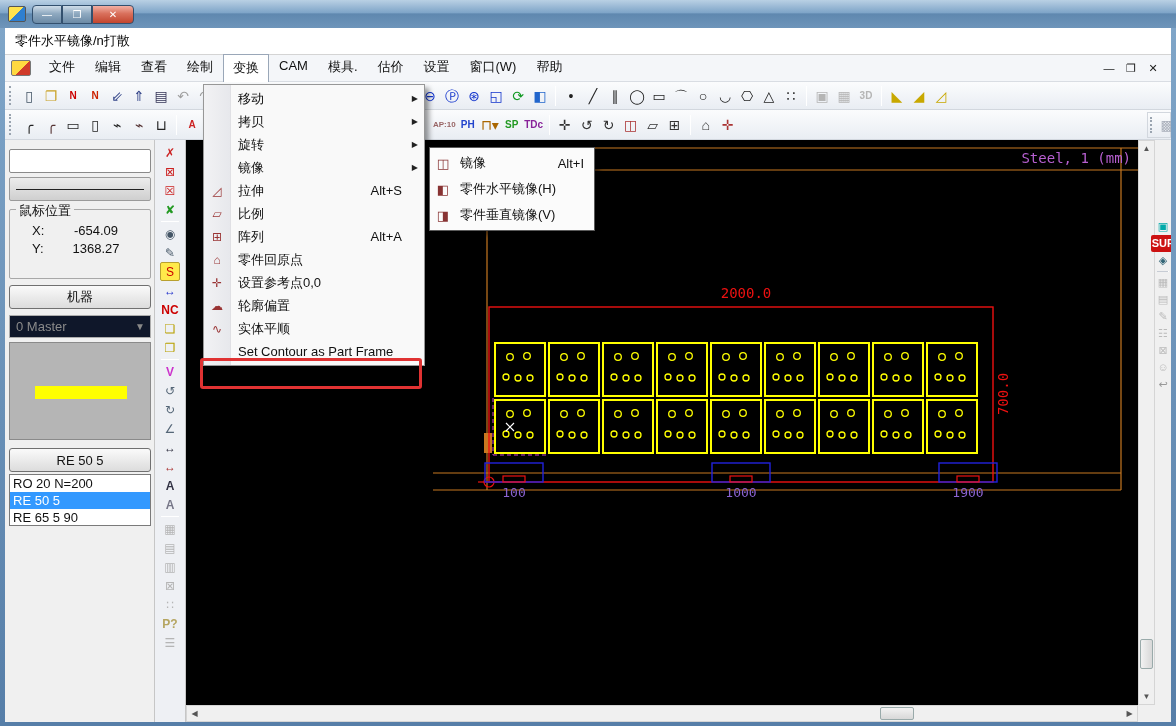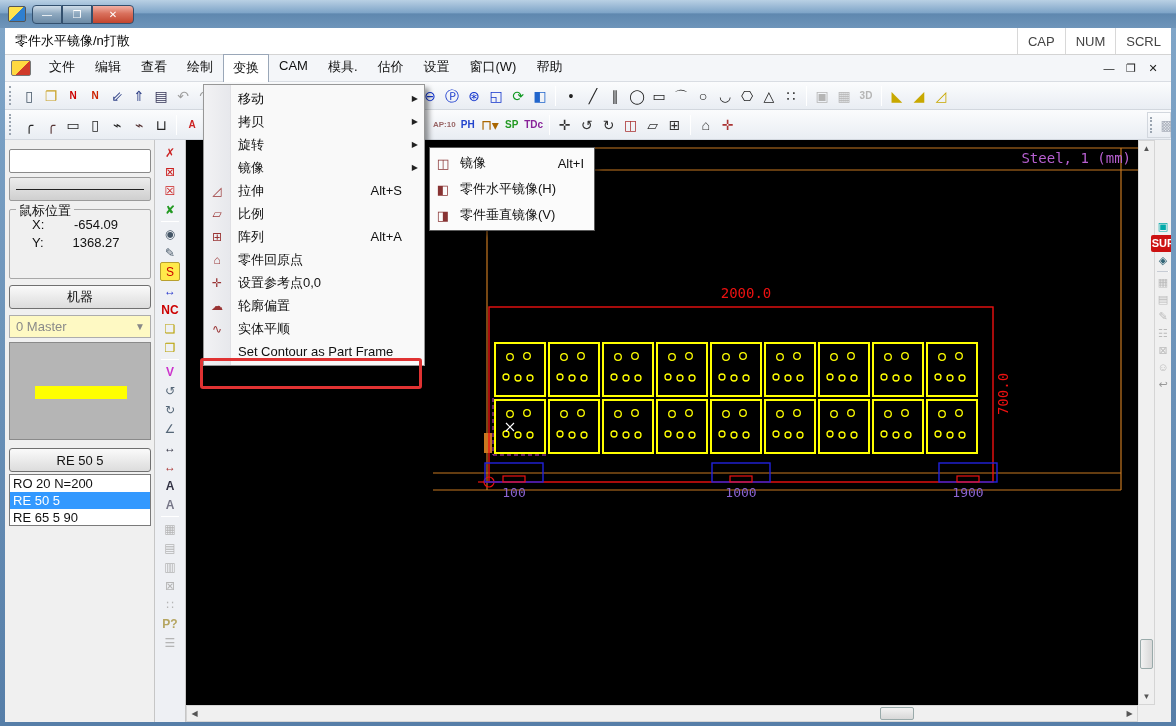--- a/index.html
+++ b/index.html
@@ -40,28 +40,28 @@
   .ticon.rbadge{background:#cc1111;color:#fff !important;font-size:7px;font-weight:bold;height:14px;min-width:20px;border-radius:2px;}
   .tb-sep{width:1px;height:20px;background:#c7ccd4;border-right:1px solid #fff;margin:0 4px;}
   
   .sidebar{position:absolute;left:5px;top:140px;width:150px;height:582px;background:#f0f0f0;border-right:1px solid #c6c6c6;padding:5px 3px 0 4px;}
   .tglbtn{width:142px;height:24px;margin-bottom:2px;display:flex;align-items:center;padding-left:7px;
     background:linear-gradient(#fafafa,#dcdcdc);border:1px solid #707070;border-radius:3px;font-size:13px;}
   .tglbtn.active{border:2px solid #3b96e8;background:linear-gradient(#eaf5ff,#cfe8ff);}
   .blankbox{width:142px;height:24px;background:#fff;border:1px solid #8a8a8a;border-radius:2px;margin:4px 0;}
   .linebox{width:142px;height:24px;background:linear-gradient(#ececec,#cfcfcf);border:1px solid #9a9a9a;border-radius:2px;display:flex;align-items:center;margin-bottom:8px;}
   .linebox div{width:128px;height:0;border-top:1px solid #222;margin:0 auto;}
-  .mousegrp{width:142px;height:70px;border:1px solid #a8a8a8;border-radius:2px;position:relative;margin-bottom:6px;padding-top:4px;}
+  .mousegrp{width:142px;height:70px;border:1px solid #a8a8a8;border-radius:2px;position:relative;margin-bottom:6px;padding-top:10px;}
   .mousegrp .legend{position:absolute;top:-8px;left:6px;background:#f0f0f0;padding:0 3px;font-size:13px;}
   .xyrow{display:flex;padding:3px 14px 0 22px;}
   .xyrow .lab{width:24px;color:#111;}
   .xyrow .val{flex:1;text-align:center;}
   .machbtn{width:142px;height:24px;margin-bottom:6px;display:flex;align-items:center;justify-content:center;
     background:linear-gradient(#fafafa,#dcdcdc);border:1px solid #707070;border-radius:3px;}
-  .mastersel{width:142px;height:23px;border:1px solid #adadad;background:#fef9c3;color:#8a8a8a;display:flex;align-items:center;padding-left:6px;margin-bottom:4px;}
+  .mastersel{width:142px;height:23px;border:1px solid #adadad;background:#0f172a;color:#8a8a8a;display:flex;align-items:center;padding-left:6px;margin-bottom:4px;}
   .mastersel .dda{margin-left:auto;margin-right:5px;color:#888;font-size:10px;}
   .prevbox{width:142px;height:98px;background:#b5b5b5;border:1px solid #8a8a8a;position:relative;margin-bottom:8px;}
   .prevbar{position:absolute;left:25px;top:43px;width:92px;height:13px;background:#ffff00;}
   .toolbtn{width:142px;height:24px;display:flex;align-items:center;justify-content:center;
     background:linear-gradient(#fafafa,#dcdcdc);border:1px solid #707070;border-radius:3px;margin-bottom:2px;font-size:13px;}
   .toollist{width:142px;height:52px;background:#fff;border:1px solid #7a7a7a;font-size:13px;overflow:hidden;}
   .trow{height:17px;display:flex;align-items:center;padding-left:3px;white-space:nowrap;}
   .trow.selected{background:#3399ff;color:#fff;}
   
   .vtools{position:absolute;left:155px;top:140px;width:31px;height:582px;background:#eef0f4;border-right:1px solid #c6c6c6;
@@ -116,32 +116,20 @@
     <div class="app-ico"></div>
     <div class="winbtns">
       <div class="wbtn">—</div>
       <div class="wbtn">❐</div>
       <div class="wbtn close">✕</div>
     </div>
   </div>
 
   <div class="promptbar">
     <div class="prompt-text">零件水平镜像/n打散</div>
-    <div class="statuscells">
-
-    <div class="scell">
-          <span>CAP</span>
-        </div>
-        <div class="scell">
-          <span>NUM</span>
-        </div>
-        <div class="scell">
-          <span>SCRL</span>
-        </div>
-      </div>
   </div>
 
   <div class="menubar">
     <div class="mb-ico"></div>
     <div style="display:flex">
 
     <div class="mitem"><span>文件</span></div>
         <div class="mitem"><span>编辑</span></div>
         <div class="mitem"><span>查看</span></div>
         <div class="mitem"><span>绘制</span></div>

